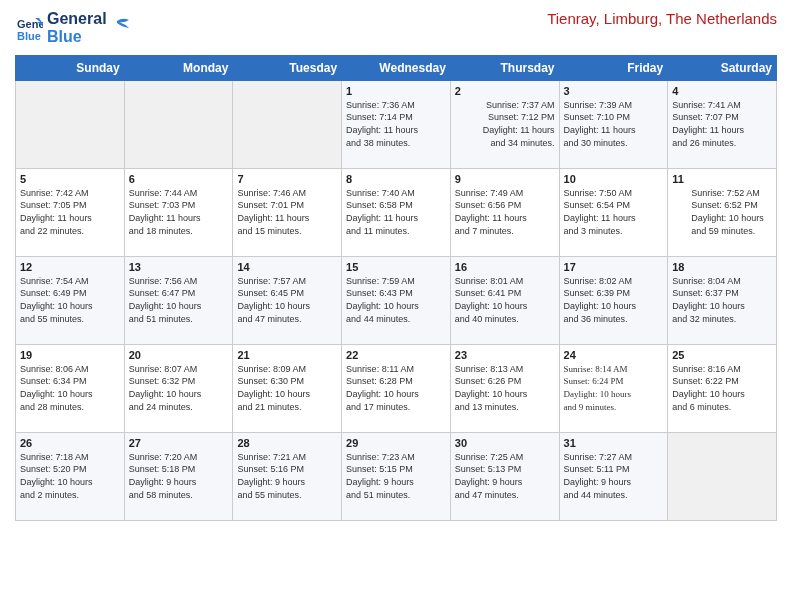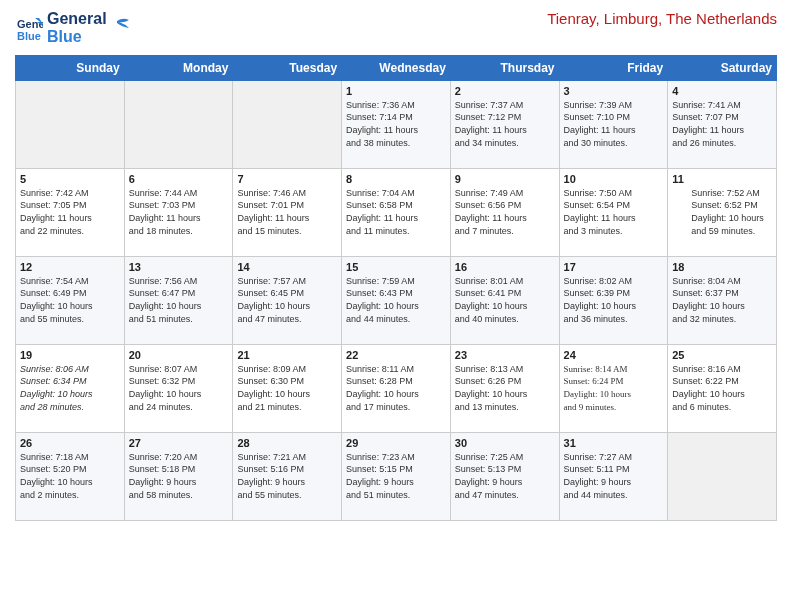--- a/index.html
+++ b/index.html
@@ -132,21 +132,21 @@
           <td class="empty-cell"></td>
           <td>
             <span class="day-number">1</span>
             <div class="day-info" style="white-space: pre-line;">Sunrise: 7:36 AM
 Sunset: 7:14 PM
 Daylight: 11 hours
 and 38 minutes.</div>
           </td>
           <td>
             <span class="day-number">2</span>
-            <div class="day-info" style="white-space: pre-line;">Sunrise: 7:37 AM
+            <div class="day-info" style="white-space: pre-line; text-align: right;">Sunrise: 7:37 AM
 Sunset: 7:12 PM
 Daylight: 11 hours
 and 34 minutes.</div>
           </td>
           <td>
             <span class="day-number">3</span>
             <div class="day-info" style="white-space: pre-line;">Sunrise: 7:39 AM
 Sunset: 7:10 PM
 Daylight: 11 hours
 and 30 minutes.</div>
@@ -176,21 +176,21 @@
           </td>
           <td>
             <span class="day-number">7</span>
             <div class="day-info" style="white-space: pre-line;">Sunrise: 7:46 AM
 Sunset: 7:01 PM
 Daylight: 11 hours
 and 15 minutes.</div>
           </td>
           <td>
             <span class="day-number">8</span>
-            <div class="day-info" style="white-space: pre-line;">Sunrise: 7:04 AM
+            <div class="day-info" style="white-space: pre-line;">Sunrise: 7:40 AM
 Sunset: 6:58 PM
 Daylight: 11 hours
 and 11 minutes.</div>
           </td>
           <td>
             <span class="day-number">9</span>
             <div class="day-info" style="white-space: pre-line;">Sunrise: 7:49 AM
 Sunset: 6:56 PM
 Daylight: 11 hours
 and 7 minutes.</div>
@@ -257,21 +257,21 @@
             <span class="day-number">18</span>
             <div class="day-info" style="white-space: pre-line;">Sunrise: 8:04 AM
 Sunset: 6:37 PM
 Daylight: 10 hours
 and 32 minutes.</div>
           </td>
         </tr>
         <tr>
           <td>
             <span class="day-number">19</span>
-            <div class="day-info" style="white-space: pre-line; font-style: italic;">Sunrise: 8:06 AM
+            <div class="day-info" style="white-space: pre-line;">Sunrise: 8:06 AM
 Sunset: 6:34 PM
 Daylight: 10 hours
 and 28 minutes.</div>
           </td>
           <td>
             <span class="day-number">20</span>
             <div class="day-info" style="white-space: pre-line;">Sunrise: 8:07 AM
 Sunset: 6:32 PM
 Daylight: 10 hours
 and 24 minutes.</div>

